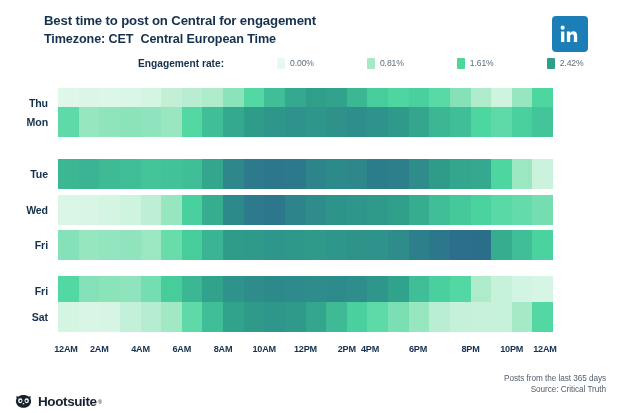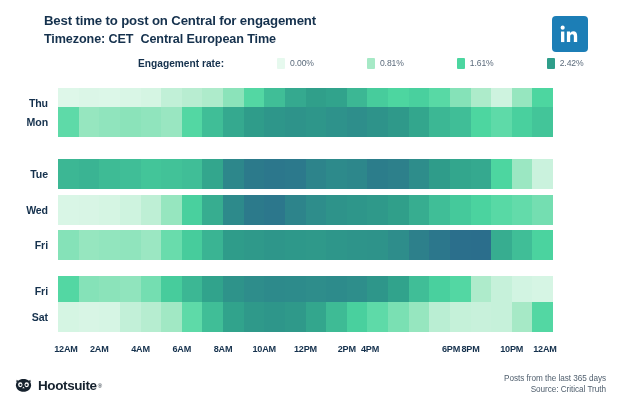--- a/index.html
+++ b/index.html
@@ -169,21 +169,21 @@
   #footer {
     position: absolute;
     left: 0;
     top: 370px;
     width: 620px;
     height: 43px;
   }
   #hootsuite-logo {
     position: absolute;
     left: 14px;
-    top: 8px;
+    top: 24px;
     display: flex;
     align-items: center;
   }
   #hootsuite-logo svg { display: block; margin-right: 5px; }
   #hootsuite-wordmark {
     font-size: 13.5px;
     font-weight: bold;
     letter-spacing: -0.4px;
     color: #16222e;
   }
@@ -463,21 +463,21 @@
   <div id="xaxis">
       <div class="xtick" style="left: 8px;">12AM</div>
       <div class="xtick" style="left: 41.25px;">2AM</div>
       <div class="xtick" style="left: 82.5px;">4AM</div>
       <div class="xtick" style="left: 123.75px;">6AM</div>
       <div class="xtick" style="left: 165px;">8AM</div>
       <div class="xtick" style="left: 206.25px;">10AM</div>
       <div class="xtick" style="left: 247.5px;">12PM</div>
       <div class="xtick" style="left: 288.75px;">2PM</div>
       <div class="xtick" style="left: 312px;">4PM</div>
-      <div class="xtick" style="left: 393px;">6PM</div>
+      <div class="xtick" style="left: 360px;">6PM</div>
       <div class="xtick" style="left: 412.5px;">8PM</div>
       <div class="xtick" style="left: 453.75px;">10PM</div>
       <div class="xtick" style="left: 487px;">12AM</div>
     </div>
 
   <div id="footer">
     <div id="hootsuite-logo">
       <svg width="19" height="15" viewBox="0 0 26 20" aria-hidden="true">
         <path d="M13 1.2 C7.2 1.2 2.6 4.6 2.6 9.6 C2.6 14.6 7.2 18.6 13 18.6 C18.8 18.6 23.4 14.6 23.4 9.6 C23.4 4.6 18.8 1.2 13 1.2 Z" fill="#16222e"></path>
         <ellipse cx="8.6" cy="9.0" rx="3.0" ry="3.3" fill="#ffffff"></ellipse>

